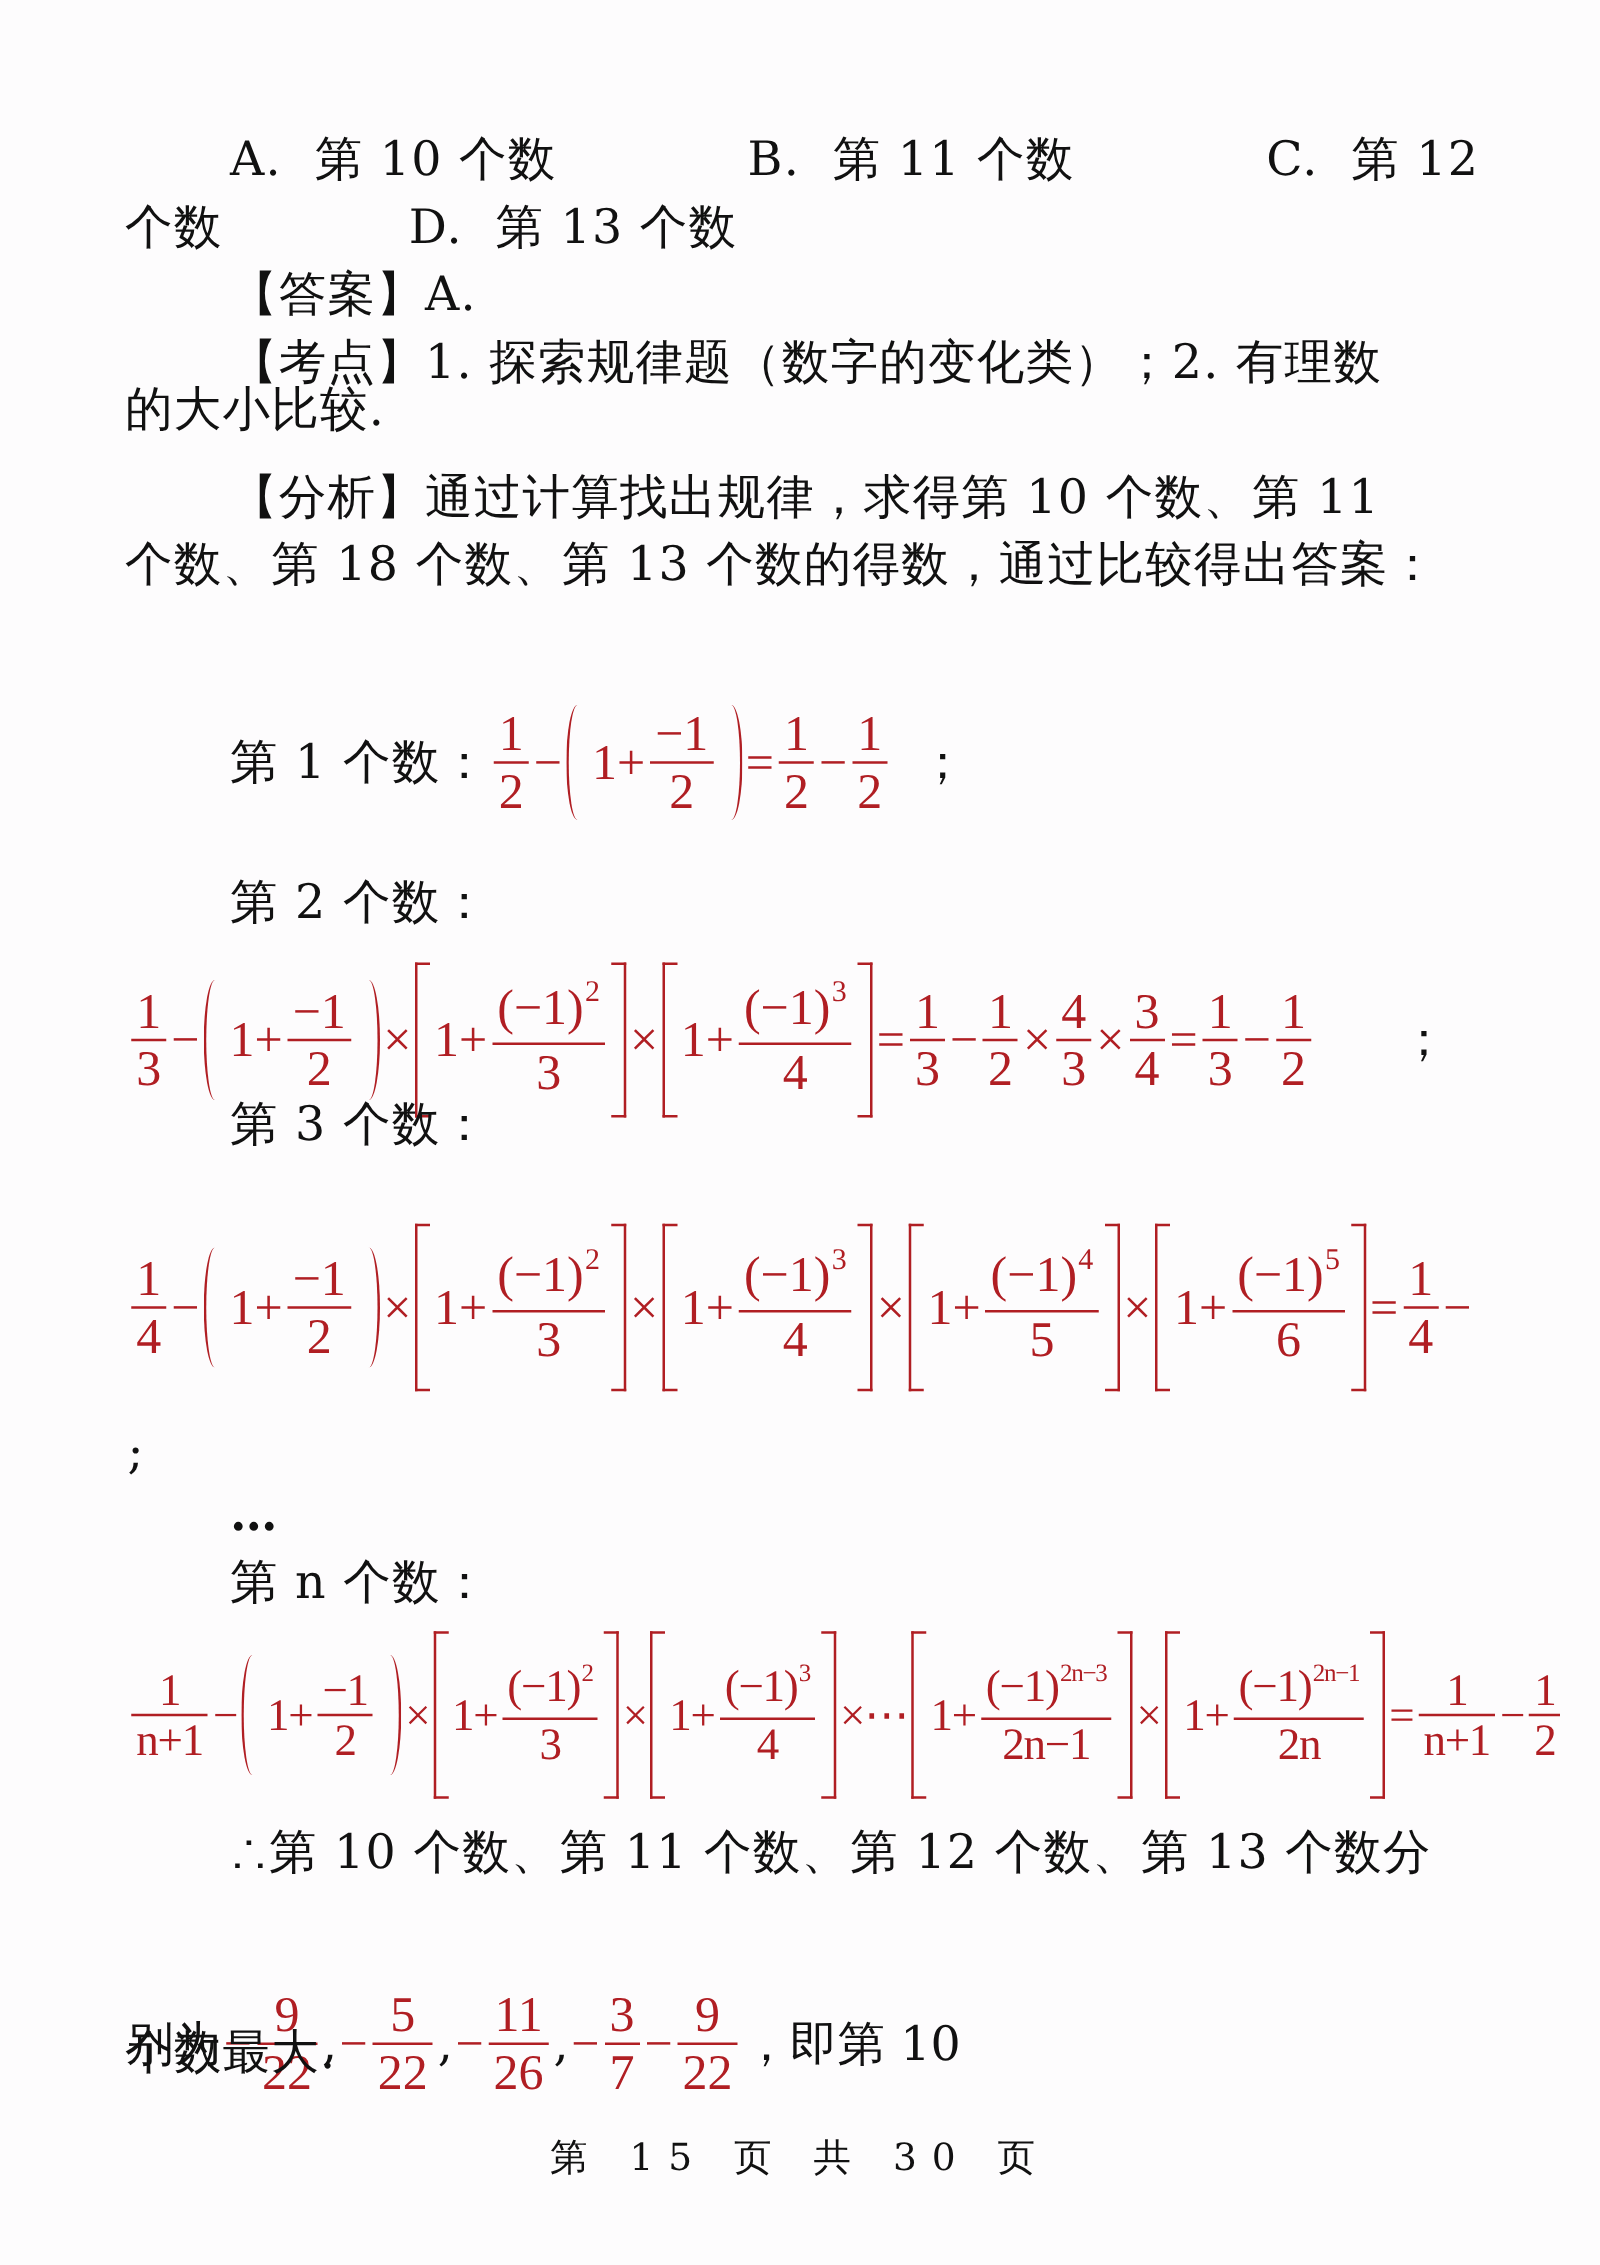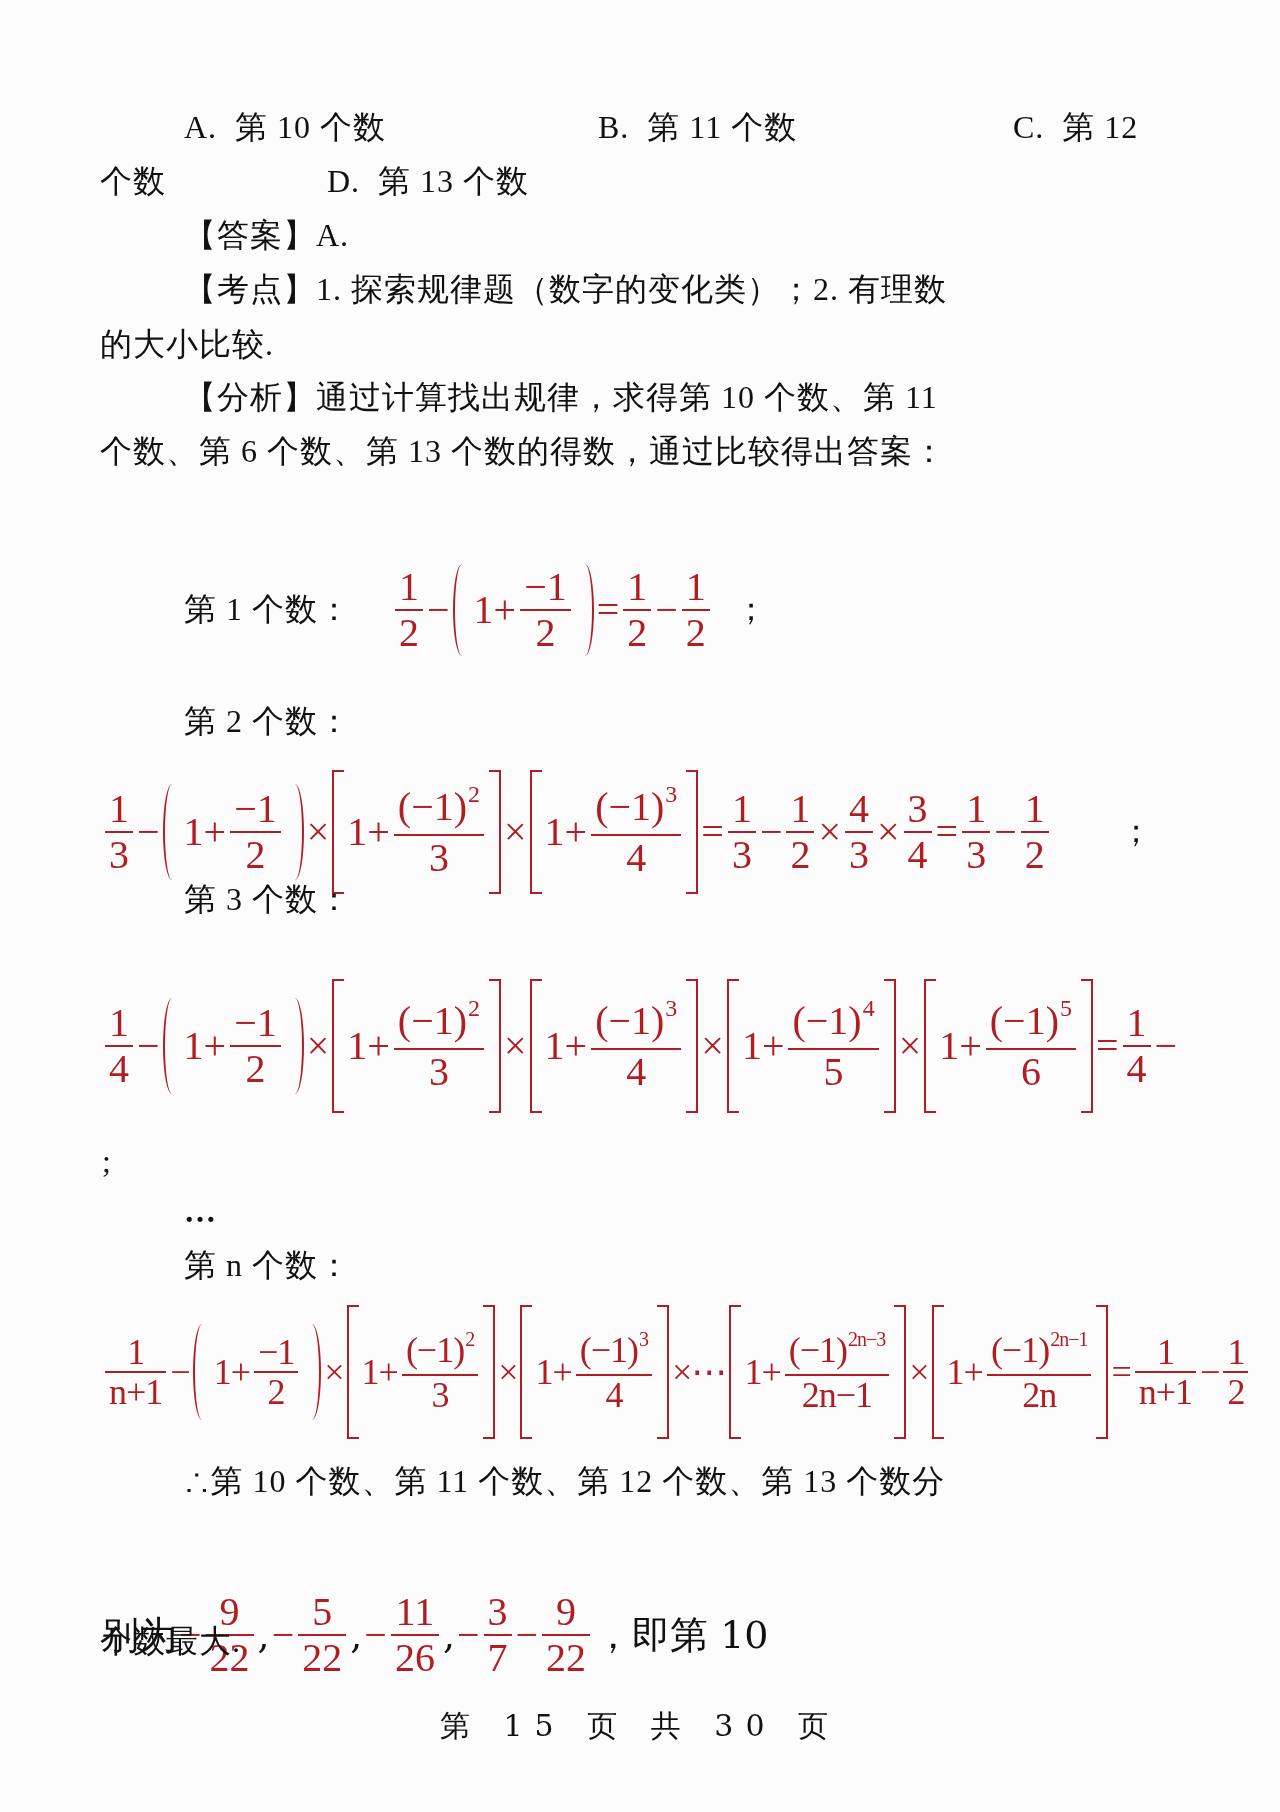--- a/index.html
+++ b/index.html
@@ -1,18 +1,18 @@
 <!DOCTYPE html>
 <html><head>
 <meta charset="utf-8">
 <style>
   html,body{margin:0;padding:0;}
   body{width:1280px;height:1812px;background:#fdfcfd;position:relative;overflow:hidden;
        font-family:"DejaVu Serif","Liberation Serif",serif;color:#111;}
-  .line{position:absolute;white-space:nowrap;font-size:32px;line-height:46px;letter-spacing:1px;font-family:Liberation Serif, serif;}
+  .line{position:absolute;white-space:nowrap;font-size:38px;line-height:46px;letter-spacing:1px;}
   .math{position:absolute;white-space:nowrap;color:#b01e23;font-family:"Liberation Serif","DejaVu Serif",serif;
         display:flex;align-items:center;}
   .tok{display:inline-block;font-size:40px;line-height:40px;padding:0 1px;}
   .frac{display:inline-flex;flex-direction:column;align-items:center;margin:0 3px;vertical-align:middle;}
   .frac .num,.frac .den{font-size:40px;line-height:44px;padding:0 4px;display:block;}
   .frac .bar{height:2px;background:#b01e23;align-self:stretch;}
   .sup{font-size:24px;position:relative;top:-18px;margin-left:1px;}
   .paren{display:inline-block;width:16px;border:2px solid #b01e23;border-top:none;border-bottom:none;}
   .pl{border-right:none;border-radius:50% 0 0 50%/50% 0 0 50%;}
   .pr{border-left:none;border-radius:0 50% 50% 0/0 50% 50% 0;}
@@ -41,26 +41,26 @@
   <span>D</span>.&nbsp;&nbsp;<span>第 13 个数</span>
 </div>
 
 <div class="line" style="left:184px;top:212px;">
   <span>【答案】</span><span>A.</span>
 </div>
 
 <div class="line" style="left:184px;top:266px;">
   <span>【考点】</span><span>1. 探索规律题（数字的变化类）；2. 有理数</span>
 </div>
-<div class="line" style="left:100px;top:321px;">的大小比较.</div>
+<div class="line" style="left:100px;top:304px;">的大小比较.</div>
 
 <div class="line" style="left:184px;top:374px;">
   <span>【分析】</span><span>通过计算找出规律，求得第 10 个数、第 11</span>
 </div>
-<div class="line" style="left:100px;top:428px;">个数、第 6 个数、第 13 个数的得数，通过比较得出答案：</div>
+<div class="line" style="left:100px;top:428px;">个数、第 18 个数、第 13 个数的得数，通过比较得出答案：</div>
 
 <div class="line" style="left:184px;top:586px;">第 1 个数：</div>
 <div class="math" style="left:392px;top:562px;height:96px;">
     <span class="frac">
       <span class="num">1</span>
       <span class="bar"></span>
       <span class="den">2</span>
     </span>
     <span class="tok">−</span>
     <span class="paren pl" style="display: inline-block; height: 92px; margin: 0px 2px;"></span>

